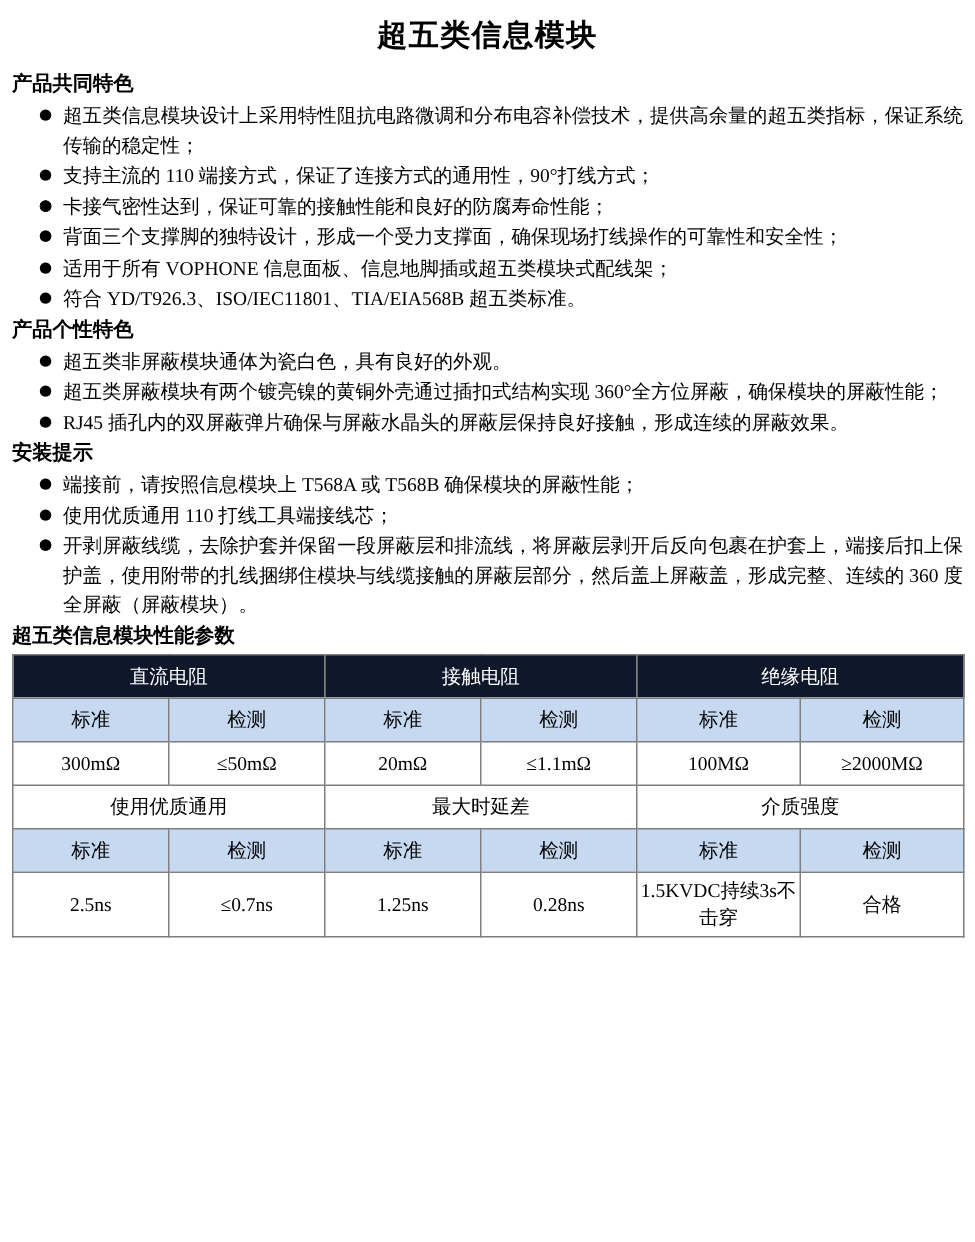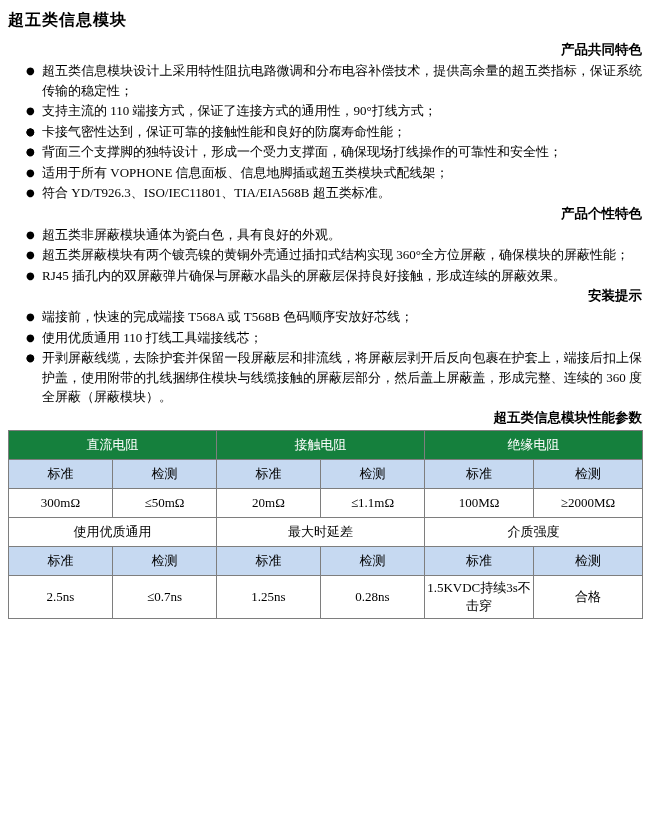--- a/index.html
+++ b/index.html
@@ -15,33 +15,32 @@
     overflow: hidden;
   }
   .page {
     width: 650px;
     height: 828px;
     box-sizing: border-box;
     padding: 6px 8px 0 8px;
     position: relative;
   }
   .doc-title {
-    text-align: left;
+    text-align: center;
     font-weight: bold;
-    font-size: 16px;
+    font-size: 20px;
     font-family: "Liberation Sans", "DejaVu Sans", sans-serif;
     letter-spacing: 1px;
     margin: 4px 0 10px 0;
   }
   .section-head {
     font-weight: bold;
     font-size: 13.5px;
     font-family: "Liberation Sans", "DejaVu Sans", sans-serif;
     margin: 2px 0 2px 0;
-    text-align: right;
   }
   ul.bullets {
     list-style: none;
     margin: 0 0 2px 0;
     padding: 0;
   }
   ul.bullets > li {
     position: relative;
     padding-left: 34px;
     font-size: 13px;
@@ -68,21 +67,21 @@
     font-size: 13px;
   }
   table.params td {
     border: 1px solid #7e7e7e;
     text-align: center;
     vertical-align: middle;
     height: 26px;
     padding: 1px 2px;
   }
   table.params td.hdr-blue {
-    background: #15803d;
+    background: #0f172a;
     color: #ffffff;
     font-weight: normal;
     margin-left: 32px;
   }
   table.params td.hdr-light {
     background: #c6d9f1;
     margin-left: 48px;
   }
   table.params td.tall {
     height: 40px;
@@ -116,21 +115,21 @@
     <ul class="bullets">
       <li><span class="bullet">●</span><span>超五类非屏蔽模块通体为瓷白色，具有良好的外观。</span></li>
       <li><span class="bullet">●</span><span>超五类屏蔽模块有两个镀亮镍的黄铜外壳通过插扣式结构实现 360°全方位屏蔽，确保模块的屏蔽性能；</span></li>
       <li><span class="bullet">●</span><span>RJ45 插孔内的双屏蔽弹片确保与屏蔽水晶头的屏蔽层保持良好接触，形成连续的屏蔽效果。</span></li>
     </ul>
   </div>
 
   <div>
     <div class="section-head">安装提示</div>
     <ul class="bullets">
-      <li><span class="bullet">●</span><span>端接前，快速的完成端接 T568A 或 T568B 色码顺序安放好芯线；</span></li>
+      <li><span class="bullet">●</span><span>端接前，请按照信息模块上 T568A 或 T568B 确保模块的屏蔽性能；</span></li>
       <li><span class="bullet">●</span><span>使用优质通用 110 打线工具端接线芯；</span></li>
       <li><span class="bullet">●</span></li>
       <li><span class="bullet">●</span><span>开剥屏蔽线缆，去除护套并保留一段屏蔽层和排流线，将屏蔽层剥开后反向包裹在护套上，端接后扣上保护盖，使用附带的扎线捆绑住模块与线缆接触的屏蔽层部分，然后盖上屏蔽盖，形成完整、连续的 360 度全屏蔽（屏蔽模块）。</span></li>
     </ul>
   </div>
 
   <div class="section-head">超五类信息模块性能参数</div>
 
   <div class="table-wrap">
     <table class="params">

